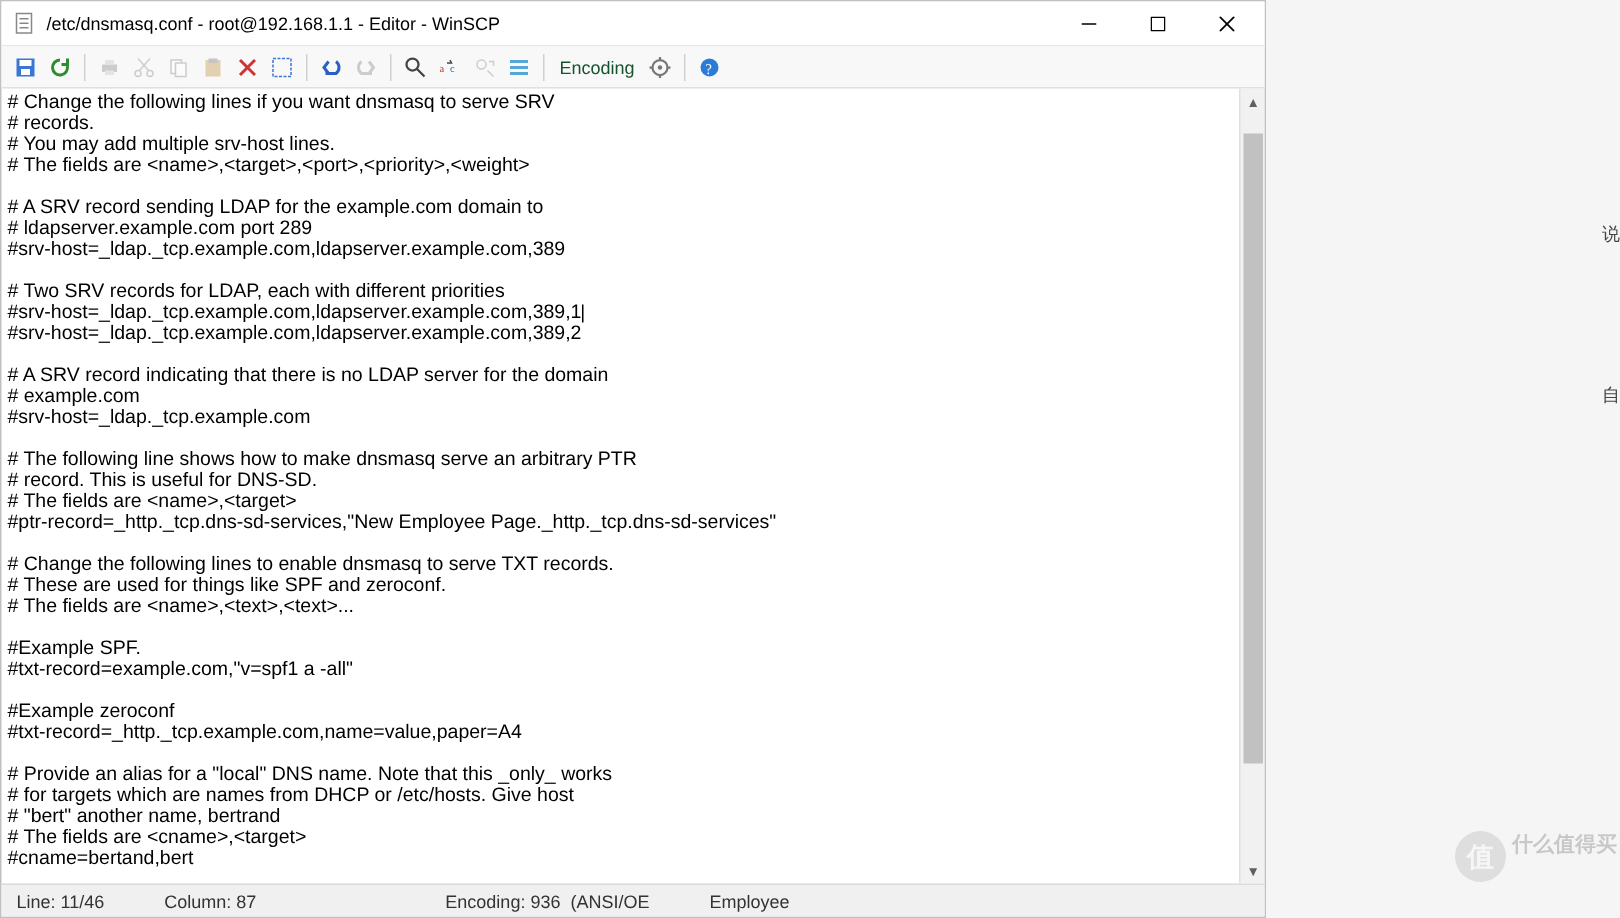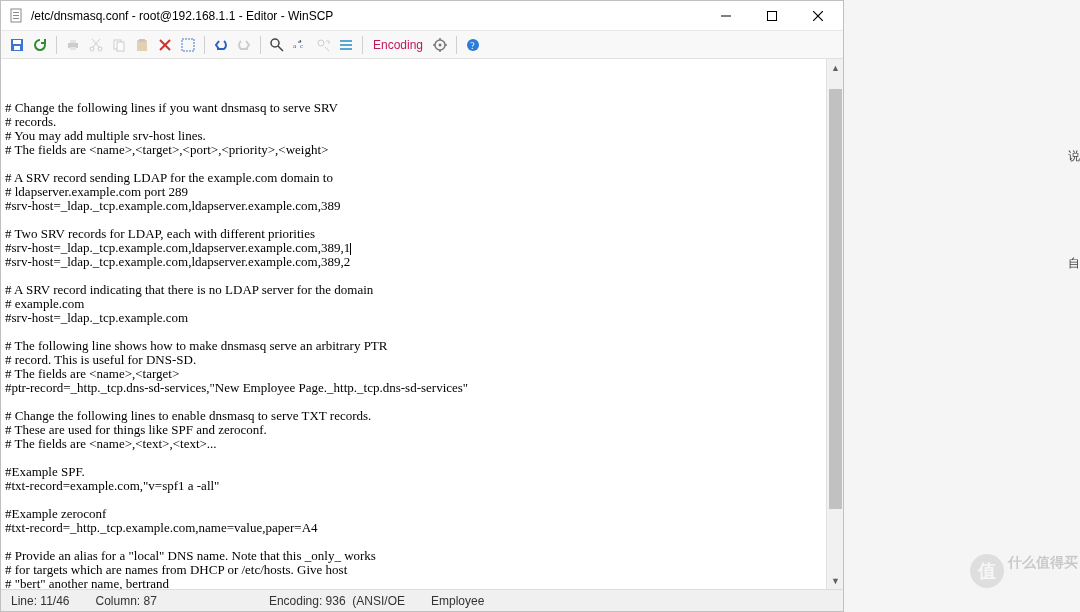--- a/index.html
+++ b/index.html
@@ -9,30 +9,30 @@
   .titlebar .ticon { width: 16px; height: 16px; margin-right: 6px; fill: #555; }
   .titlebar .title { font-size: 12px; color: #000; flex: 0 0 auto; }
   .titlebar .spacer { flex: 1; }
   .winbtn { width: 46px; height: 30px; display: flex; align-items: center; justify-content: center; color: #000; }
   .winbtn svg { width: 10px; height: 10px; stroke: #000; stroke-width: 1; fill: none; }
   .winbtn.close svg { stroke-width: 1.2; }
   .toolbar { height: 28px; display: flex; align-items: center; padding: 2px 6px; gap: 3px; background: #f8f8f8; border-bottom: 1px solid #e0e0e0; }
   .tb { width: 20px; height: 20px; display: flex; align-items: center; justify-content: center; border-radius: 2px; }
   .tb svg { width: 16px; height: 16px; }
   .tsep { width: 1px; height: 18px; background: #d0d0d0; margin: 0 3px; }
-  .enclabel { font-size: 12px; color: #be185d; padding: 0 4px; }
+  .enclabel { font-size: 12px; color: #14532d; padding: 0 4px; }
   .editor-wrap { flex: 1; display: flex; overflow: hidden; position: relative; }
-  .editor { flex: 1; font-family: Liberation Serif, serif; font-size: 13px; line-height: 14px; color: #000; white-space: pre; padding: 2px 4px; overflow: hidden; margin-top: 40px; }
+  .editor { flex: 1; font-family: Liberation Sans, sans-serif; font-size: 13px; line-height: 14px; color: #000; white-space: pre; padding: 2px 4px; overflow: hidden; }
   .editor .cur::after { content: ""; display: inline-block; width: 1px; height: 12px; background: #000; vertical-align: text-bottom; margin-left: 0; }
   .vscroll { width: 17px; background: #f1f1f1; border-left: 1px solid #e0e0e0; position: relative; }
   .vscroll .arrow { width: 17px; height: 17px; display: flex; align-items: center; justify-content: center; color: #606060; font-size: 9px; position: absolute; left: 0; }
   .vscroll .arrow.up { top: 0; }
   .vscroll .arrow.down { bottom: 0; }
   .vscroll .thumb { position: absolute; left: 2px; width: 13px; top: 30px; height: 420px; background: #c1c1c1; border-radius: 0; }
-  .statusbar { height: 22px; display: flex; align-items: center; font-size: 12px; color: #333; background: #f0f0f0; border-top: 1px solid #dcdcdc; padding: 0 10px; gap: 26px; }
+  .statusbar { height: 22px; display: flex; align-items: center; font-size: 12px; color: #333; background: #f0f0f0; border-top: 1px solid #dcdcdc; padding: 0 10px; gap: 40px; }
   .statusbar .cell { white-space: pre; }
   .statusbar .push { margin-left: 86px; }
   .watermark { position: absolute; right: 0; bottom: 18px; width: 110px; height: 40px; opacity: 0.18; pointer-events: none; display:flex; align-items:flex-start; gap:4px; color:#000; font-weight:700; font-size:14px; font-family: "Microsoft YaHei", sans-serif;}
   .watermark .logo { width:34px; height:34px; border-radius:50%; background:#000; opacity:.5; display:flex; align-items:center; justify-content:center; color:#fff; font-size:18px;}
   .side-glyphs { position: absolute; right: 0; top: 148px; width: 12px; display: flex; flex-direction: column; gap: 90px; color: #444; font-size: 12px; font-family: "Microsoft YaHei", sans-serif; }
 </style>
 </head>
 <body>
 
 <div class="window">

